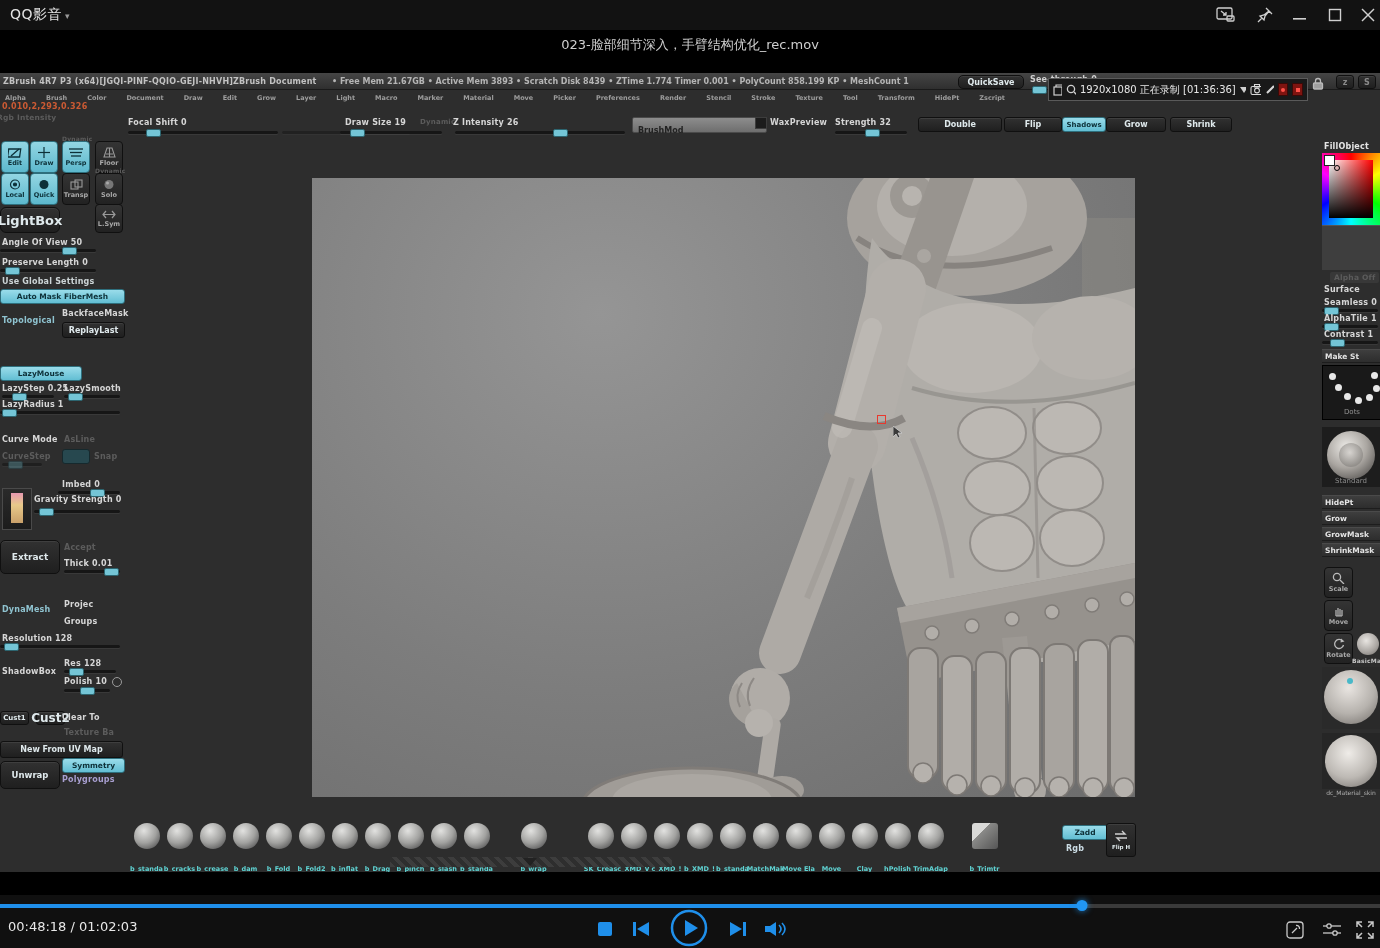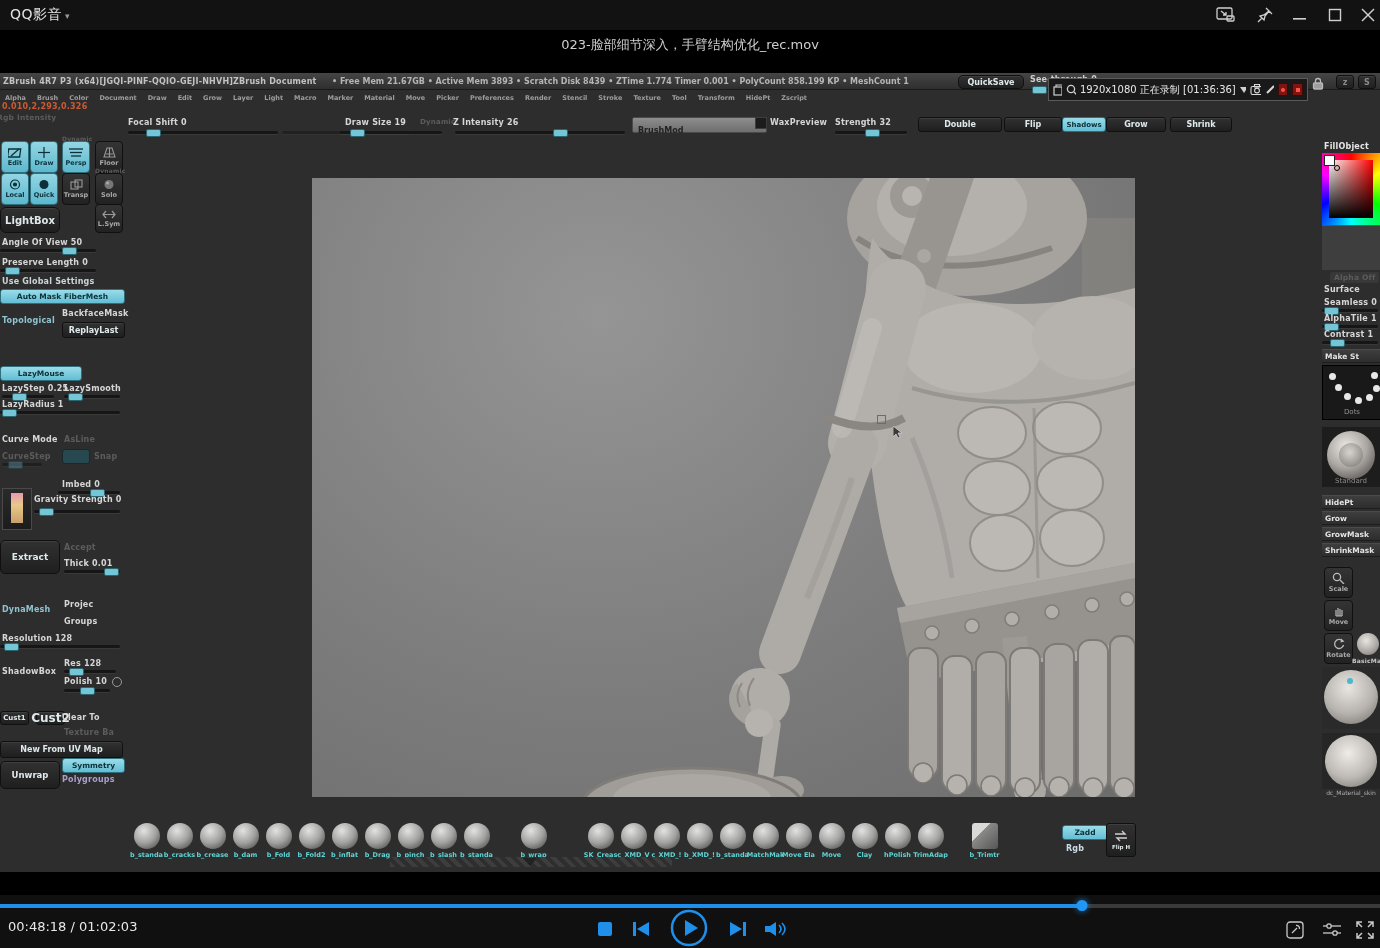--- a/index.html
+++ b/index.html
@@ -20,35 +20,35 @@
   .purp{color:#a89fd0;}
   .orange{color:#cb5a33;}
   .trk{position:absolute;height:3px;background:#161616;border-radius:2px;box-shadow:0 1px 0 rgba(255,255,255,.06);}
   .hd{position:absolute;top:-2px;width:13px;height:6px;background:#74c5d6;border:1px solid #2c6570;border-radius:2px;}
   .dbtn{position:absolute;background:linear-gradient(#313131,#1f1f1f);border:1px solid #101010;border-radius:3px;
         color:#dfe9ec;font:bold 8px "DejaVu Sans",sans-serif;display:flex;align-items:center;justify-content:center;
         white-space:nowrap;box-shadow:inset 0 1px 0 rgba(255,255,255,.07);text-align:center;}
   .cbar{position:absolute;background:linear-gradient(#9adcea,#62bed3);border:1px solid #2e6f7d;border-radius:3px;
         color:#0d3038;font:bold 7.5px "DejaVu Sans",sans-serif;display:flex;align-items:center;justify-content:center;white-space:nowrap;}
   .zb-titlebar{position:absolute;left:0;top:0;width:1380px;height:16px;background:linear-gradient(#454545,#2f2f2f);border-bottom:1px solid #1a1a1a;}
-  .menu-row{position:absolute;left:2px;top:19px;display:flex;gap:5px;}
+  .menu-row{position:absolute;left:2px;top:19px;display:flex;gap:14px;}
   .menu-item{font:bold 6.5px "DejaVu Sans",sans-serif;color:#9d9d9d;padding:2px 3px;white-space:nowrap;}
   .tbtn{position:absolute;width:26px;height:30px;border-radius:4px;display:flex;flex-direction:column;align-items:center;justify-content:center;gap:1px;}
   .tbtn.on{background:linear-gradient(#93d6e3,#5cb8cd);border:1px solid #2e6f7d;color:#0d3038;}
   .tbtn.off{background:linear-gradient(#343434,#222);border:1px solid #101010;color:#a8a8a8;}
   .tbtn .tl{font:bold 6.5px "DejaVu Sans",sans-serif;}
   .rowbtn{position:absolute;left:1322px;width:58px;height:14px;background:linear-gradient(#3e3e3e,#2d2d2d);
           border-top:1px solid #4a4a4a;border-bottom:1px solid #1d1d1d;color:#e3e3e3;
           font:bold 7.5px "DejaVu Sans",sans-serif;display:flex;align-items:center;padding-left:3px;box-sizing:border-box;white-space:nowrap;}
   
   #canvas{position:absolute;left:312px;top:105px;width:823px;height:619px;
           background:radial-gradient(ellipse at 35% 22%, #959595, #7d7d7d 55%, #6c6c6c 100%);}
   
   .bgroup{position:absolute;top:750px;display:flex;}
-  .brush{width:33px;display:flex;flex-direction:column;align-items:center;cursor:pointer;}
+  .brush{width:33px;display:flex;flex-direction:column;align-items:center;cursor:pointer;gap:14px;}
   .bthumb{width:26px;height:26px;border-radius:50%;
           background:radial-gradient(circle at 38% 30%, #e2e2e0, #a2a2a0 50%, #606060 82%, #3c3c3c);}
   .sq .bthumb{border-radius:3px;background:linear-gradient(135deg,#d9d9d7 35%,#8a8a88 36%,#555 100%);}
   .blabel{margin-top:2px;font:bold 6.5px "DejaVu Sans",sans-serif;color:#5fd3d3;white-space:nowrap;}
   .dot{position:absolute;width:7px;height:7px;border-radius:50%;background:#e8e8e8;}
   .sphere{border-radius:50%;}
   
   #rec{position:absolute;left:1048px;top:5px;width:260px;height:23px;background:#191919;border:1px solid #5a5a5a;
        display:flex;align-items:center;gap:4px;padding:0 4px;box-sizing:border-box;z-index:5;}
   #rec .rtext{font-size:10px;color:#e8e8e8;white-space:nowrap;}
@@ -265,21 +265,21 @@
       <span class="tl">Transp</span>
     </div>
     <div class="zlb dim" style="left:95px;top:94px;font-size:6px">Dynamic</div>
     <div class="tbtn off" style="left:95px;top:100px">
       <svg width="12" height="11">
           <circle cx="6" cy="5.5" r="4.5" fill="#777"></circle>
           <circle cx="4.5" cy="4" r="1.5" fill="#aaa"></circle>
         </svg>
       <span class="tl">Solo</span>
     </div>
-    <div class="dbtn" style="left:0;top:134px;width:58px;height:24px;border-radius:6px;font-size:10px">LightBox</div>
+    <div class="dbtn" style="left:0;top:134px;width:58px;height:24px;border-radius:6px;font-size:13px">LightBox</div>
     <div class="tbtn off" style="left:95px;top:131px;height:27px">
       <svg width="14" height="9" fill="none" stroke="#999" stroke-width="1.2">
           <path d="M4 1 L1 4.5 L4 8 M10 1 L13 4.5 L10 8 M1 4.5 H13"></path>
         </svg>
       <span class="tl">L.Sym</span>
     </div>
 
     <div class="zlb" style="left:2px;top:165px">Angle Of View 50</div>
     <div class="trk" style="left:0;top:176px;width:96px">
         <div class="hd" style="left:62px"></div>

